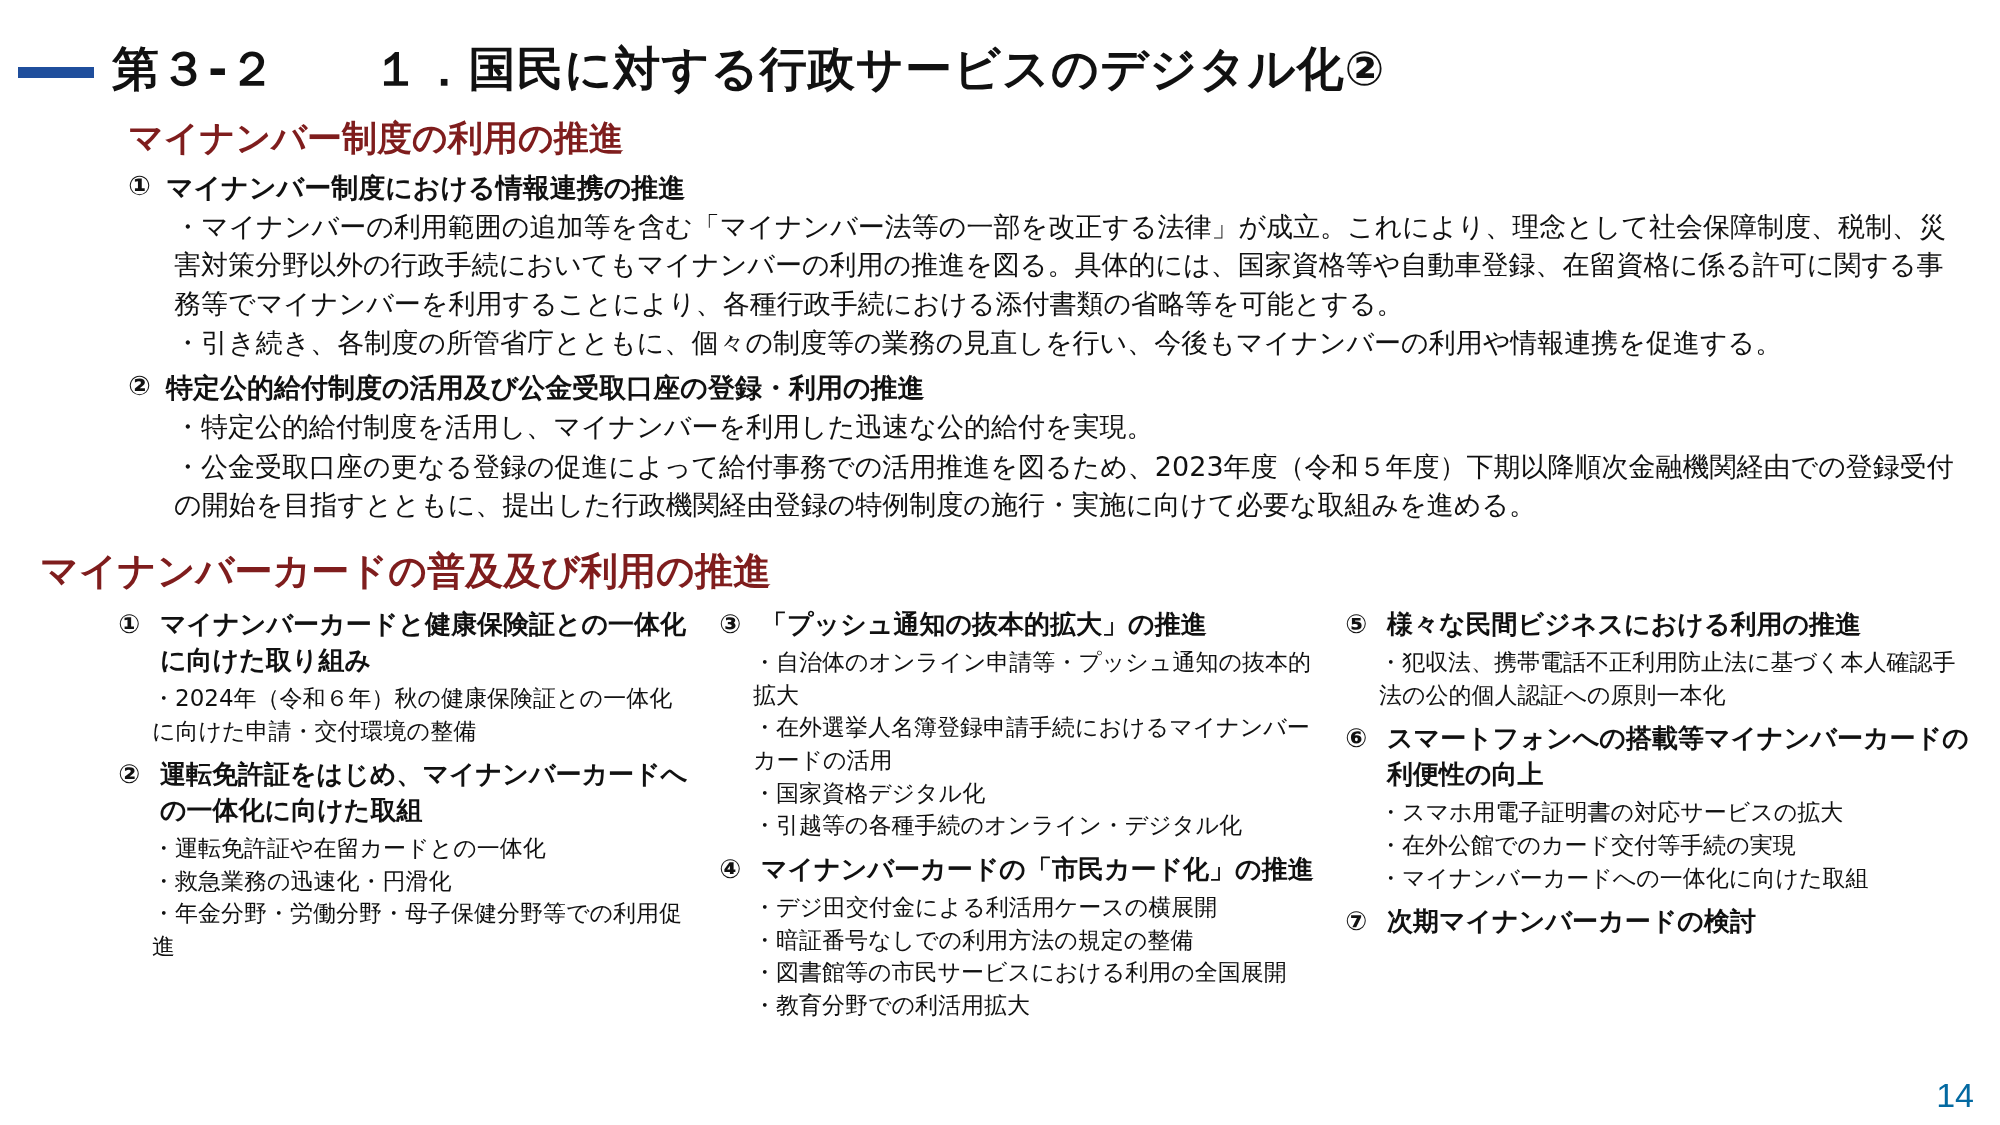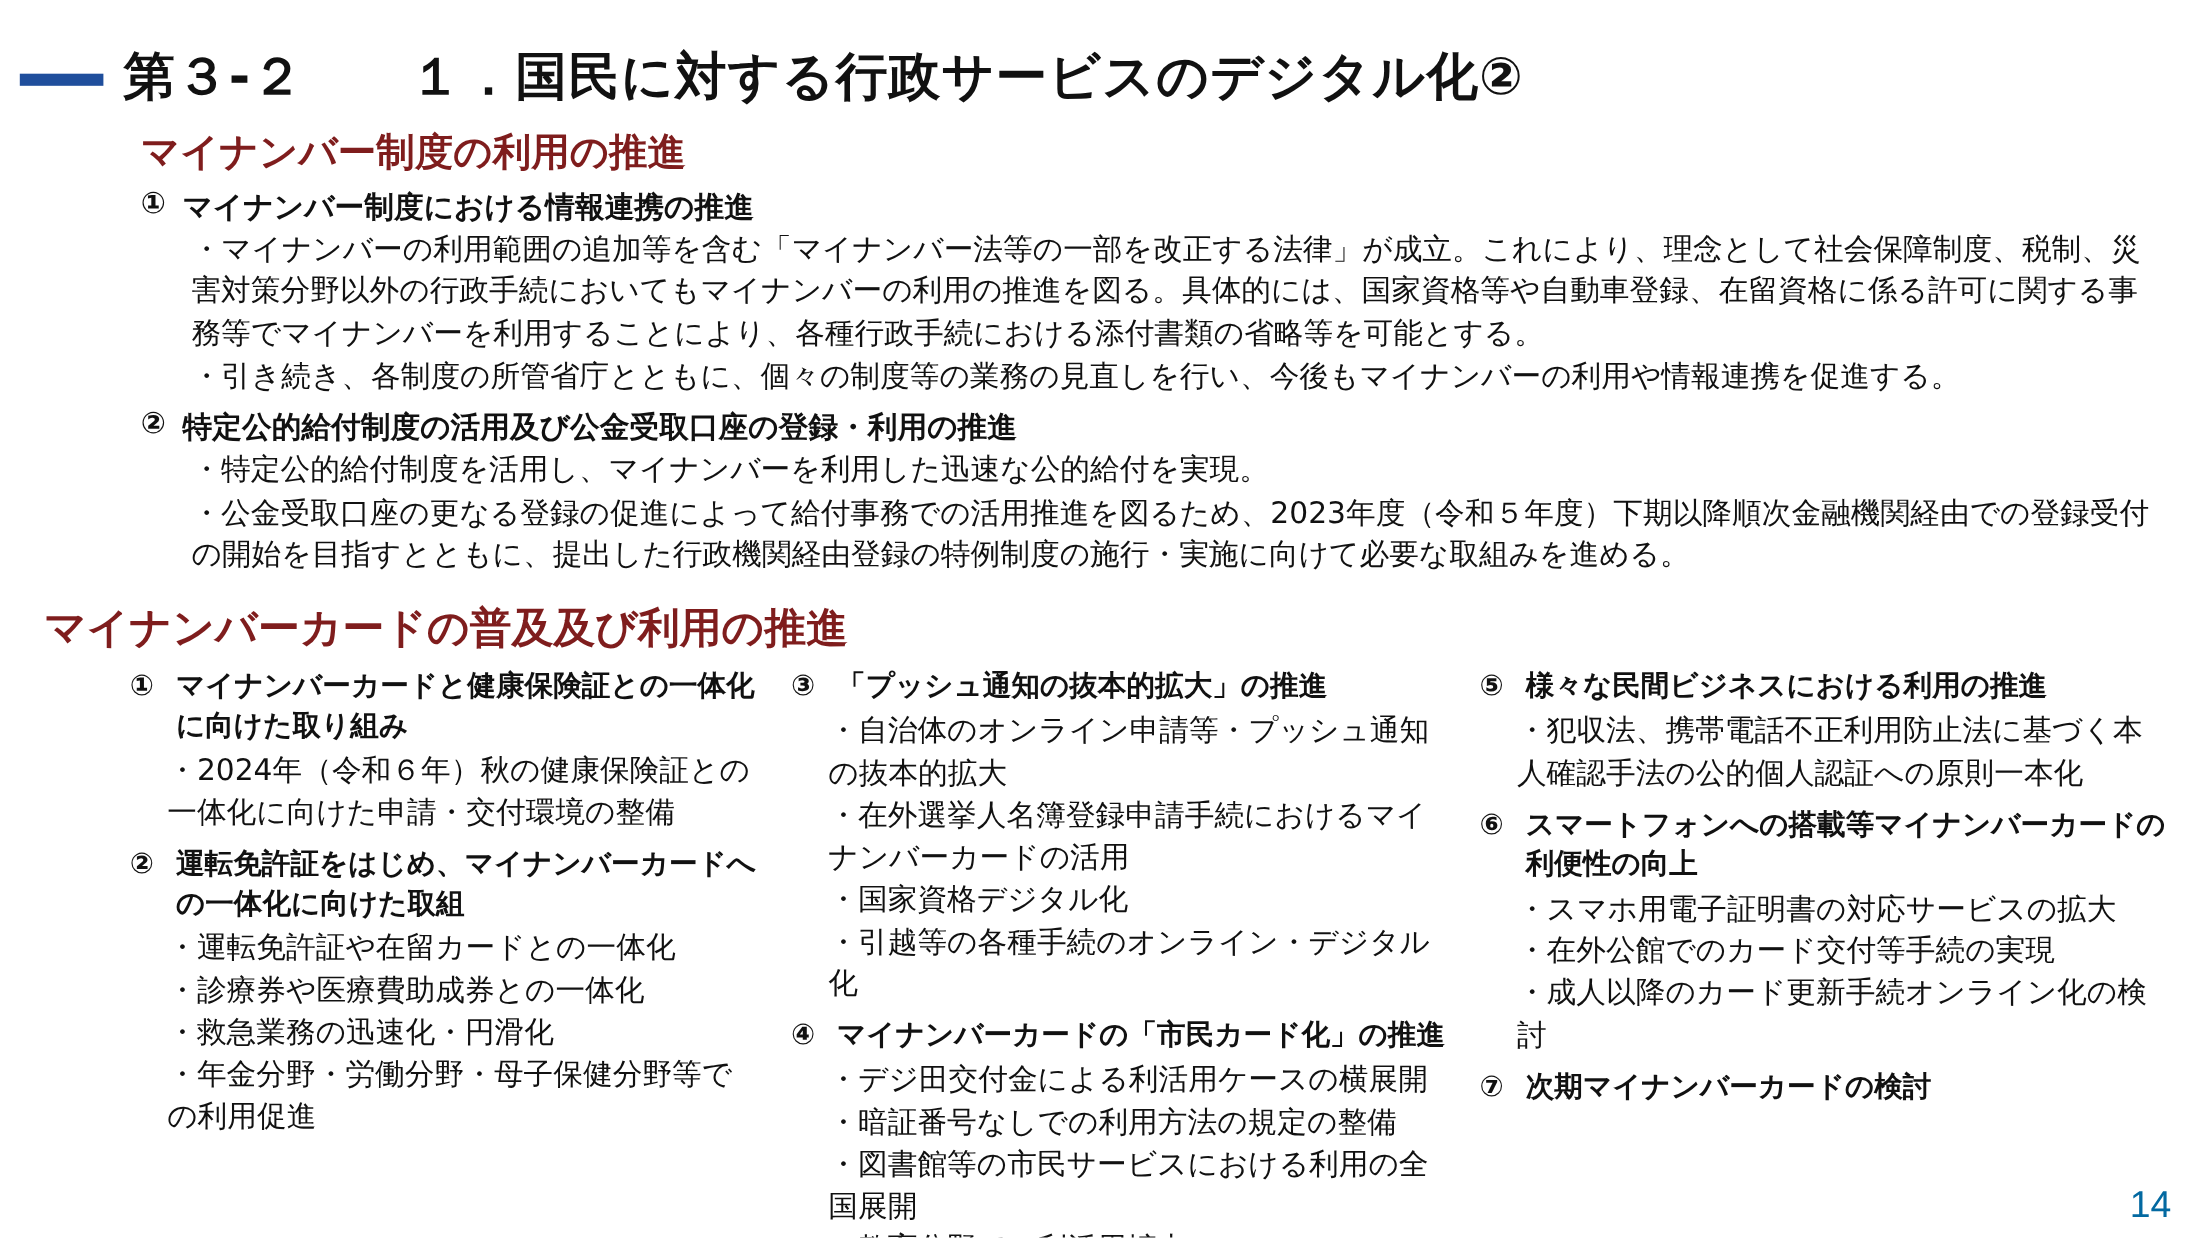--- a/index.html
+++ b/index.html
@@ -117,21 +117,21 @@
   }
   .c-head .circ {
     flex: 0 0 auto;
     width: 42px;
   }
   .c-head .htxt { flex: 1 1 auto; }
   .c-bullets { margin-top: 3px; }
   .c-bullet {
     display: flex;
     align-items: flex-start;
-    font-size: 27px;
+    font-size: 23px;
     line-height: 1.42;
     margin-left: 34px;
     font-family: "DejaVu Sans", "Liberation Sans", sans-serif;
   }
   .c-bullet .txt { flex: 1 1 auto; }
 
   .page-number {
     position: absolute;
     right: 26px;
     bottom: 10px;
@@ -203,23 +203,20 @@
       <div class="c-item">
         <div class="c-head">
           <span class="circ">②</span>
           <span class="htxt">運転免許証をはじめ、マイナンバーカードへの一体化に向けた取組</span>
         </div>
         <div class="c-bullets">
           <div class="c-bullet">
             <span class="txt">・運転免許証や在留カードとの一体化</span>
           </div>
           <div class="c-bullet">
-            <span class="txt">・診療券や医療費助成券との一体化</span>
-          </div>
-          <div class="c-bullet">
             <span class="txt">・救急業務の迅速化・円滑化</span>
           </div>
           <div class="c-bullet">
             <span class="txt">・年金分野・労働分野・母子保健分野等での利用促進</span>
           </div>
         </div>
       </div>
 
     </div>
 
@@ -289,21 +286,21 @@
           <span class="htxt">スマートフォンへの搭載等マイナンバーカードの利便性の向上</span>
         </div>
         <div class="c-bullets">
           <div class="c-bullet">
             <span class="txt">・スマホ用電子証明書の対応サービスの拡大</span>
           </div>
           <div class="c-bullet">
             <span class="txt">・在外公館でのカード交付等手続の実現</span>
           </div>
           <div class="c-bullet">
-            <span class="txt">・成人以降のカード更新手続オンライン化の検討</span>
+            <span class="txt">・マイナンバーカードへの一体化に向けた取組</span>
           </div>
         </div>
       </div>
 
       <div class="c-item">
         <div class="c-head">
           <span class="circ">⑦</span>
           <span class="htxt">次期マイナンバーカードの検討</span>
         </div>
       </div>

